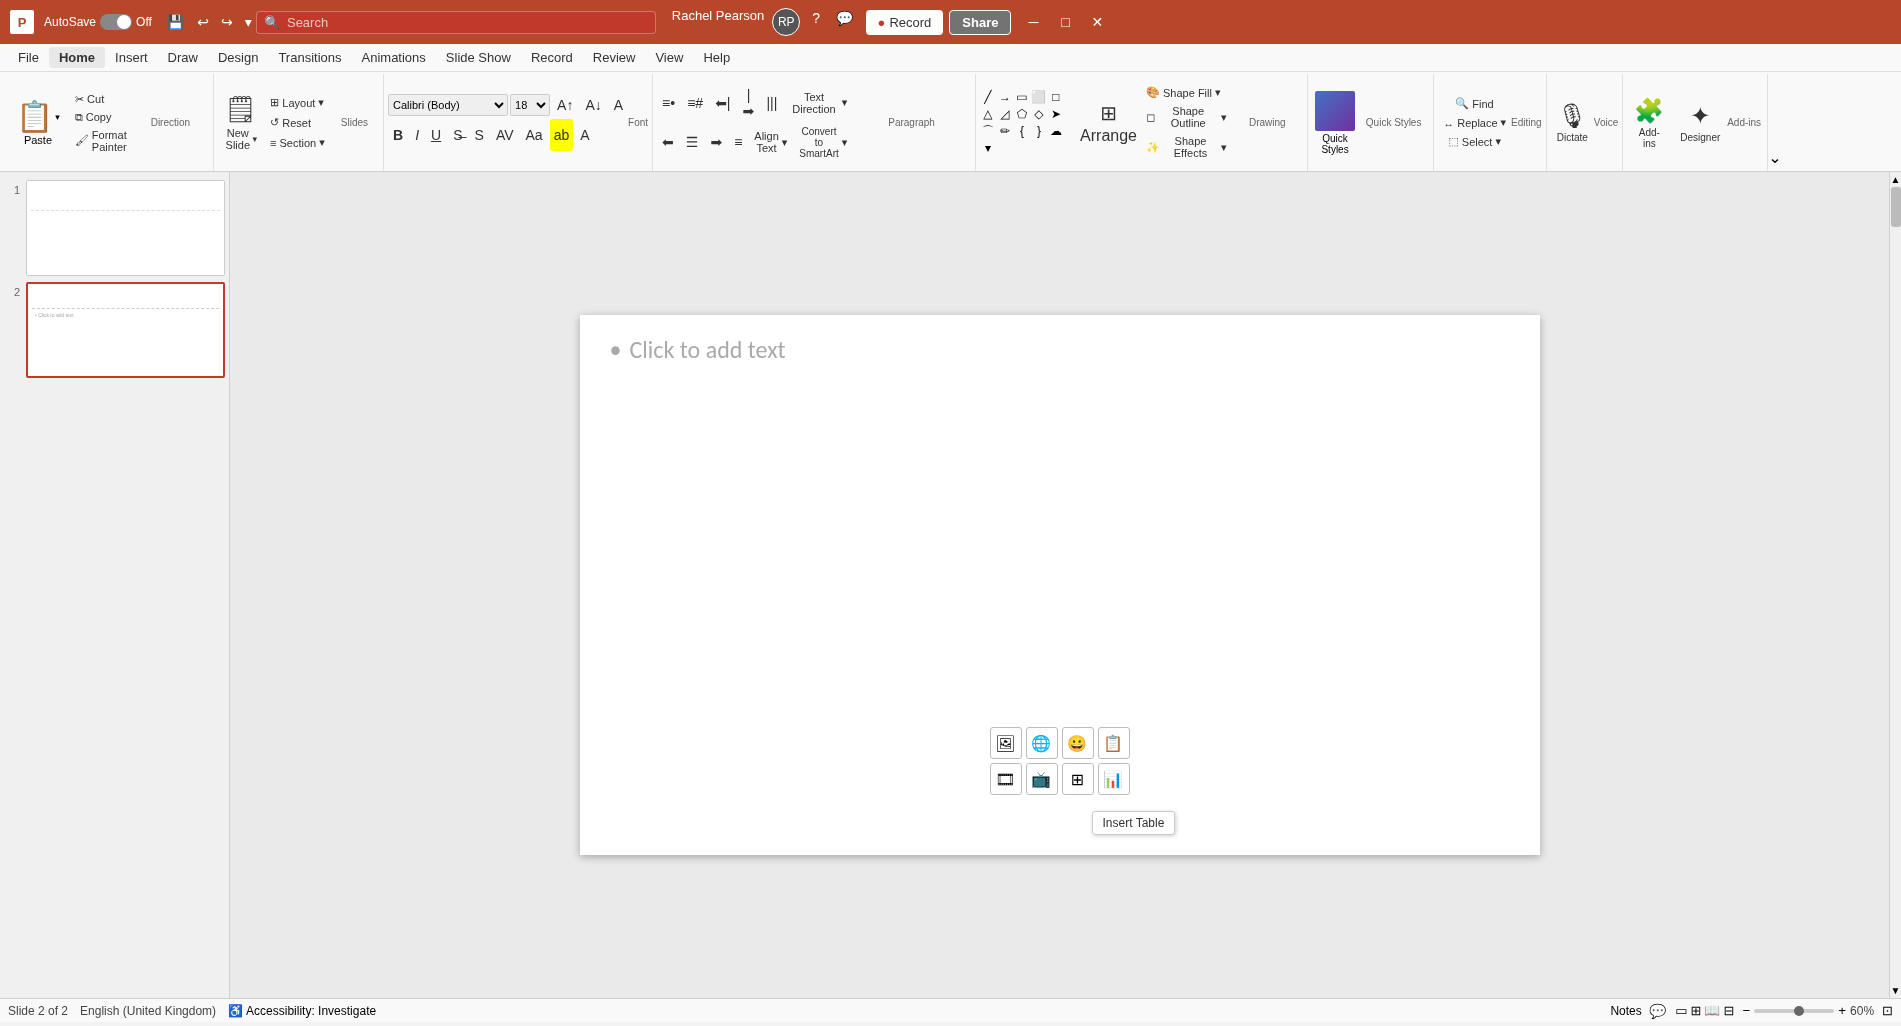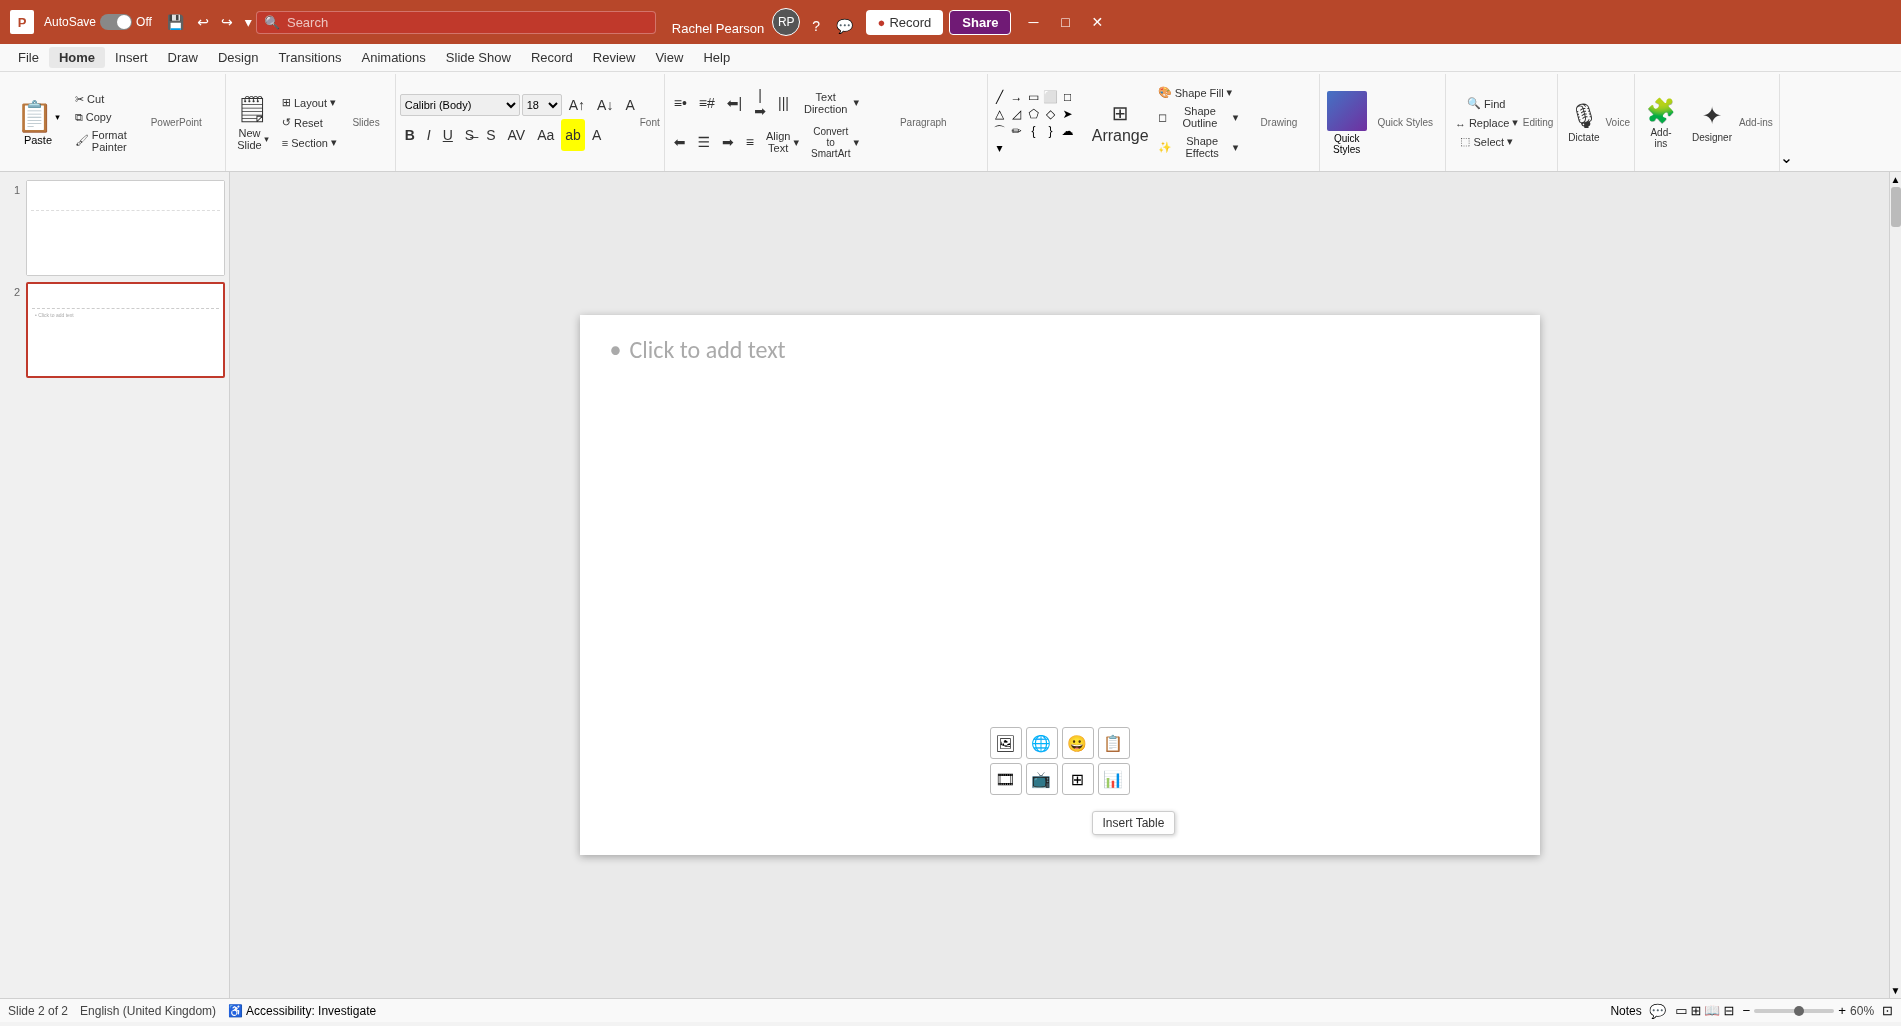--- a/index.html
+++ b/index.html
@@ -63,21 +63,21 @@
       color: white;
       font-size: 13px;
       gap: 6px;
     }
     .search-bar input {
       background: none; border: none; outline: none;
       color: white; font-size: 13px; width: 100%;
     }
     .search-bar input::placeholder { color: rgba(255,255,255,0.7); }
     .user-area {
-      display: flex; align-items: flex-end; gap: 8px;
+      display: flex; align-items: flex-start; gap: 8px;
       margin-left: 16px;
     }
     .user-name { font-size: 13px; color: white; }
     .user-avatar {
       width: 28px; height: 28px; border-radius: 50%;
       background: #555; border: 1px solid white;
       display: flex; align-items: center; justify-content: center;
       font-size: 12px; color: white;
     }
     .window-controls {
@@ -90,21 +90,21 @@
       border-radius: 2px;
     }
 
     
     .record-btn {
       background: white; color: #333; border: none; cursor: pointer;
       padding: 4px 12px; border-radius: 4px; font-size: 13px;
       display: flex; align-items: center; gap: 4px;
     }
     .share-btn {
-      background: #701a75; color: white; border: 1px solid white; cursor: pointer;
+      background: #737373; color: white; border: 1px solid white; cursor: pointer;
       padding: 4px 12px; border-radius: 4px; font-size: 13px;
       display: flex; align-items: center; gap: 4px;
       font-weight: 600;
     }
 
     
     #menubar {
       background: #f9f9f9;
       height: 28px;
       display: flex;
@@ -439,21 +439,21 @@
         <button class="ribbon-btn-small">
           <span>⧉</span>
           <span>Copy</span>
         </button>
         <button class="ribbon-btn-small">
           <span>🖌</span>
           <span>Format Painter</span>
         </button>
       </div>
     </div>
-    <div class="ribbon-group-label">PowerPoint</div>
+    <div class="ribbon-group-label">Direction</div>
   </div>
 
   <div class="ribbon-group">
     <div class="ribbon-group-content">
       <button class="ribbon-btn">
         <span style="font-size:26px;">🗒</span>
         <div style="display:flex;align-items:center;gap:1px;">
           <span style="font-size:11px;">New Slide</span>
           <span style="font-size:9px;">▾</span>
         </div>

